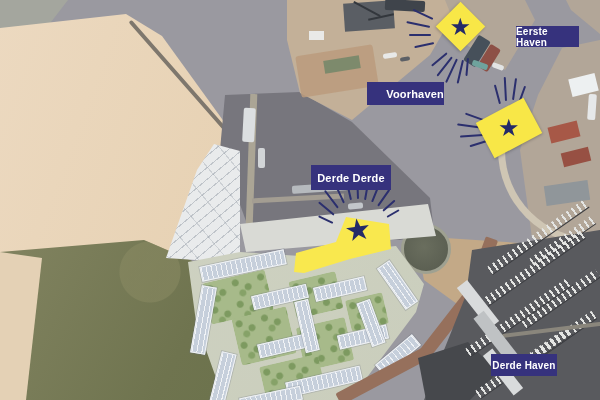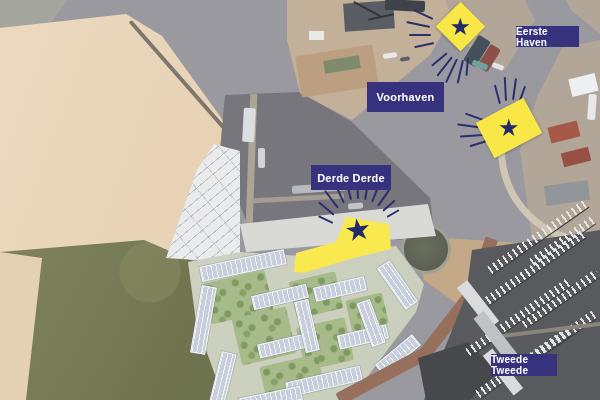--- a/index.html
+++ b/index.html
@@ -192,23 +192,23 @@
     <i class="ray" style="left:372px;top:201px;width:22px;transform:rotate(292deg);"></i>
     <i class="ray" style="left:378px;top:205px;width:20px;transform:rotate(305deg);"></i>
     <i class="ray" style="left:383px;top:210px;width:16px;transform:rotate(318deg);"></i>
     <i class="ray" style="left:387px;top:216px;width:14px;transform:rotate(330deg);"></i>
     <span class="star-free" style="left:340px;top:212px;width:36px;height:36px;transform:rotate(-8deg);">★</span>
   </div>
 
   <div class="map-label lbl-sm" style="left:516px;top:26px;width:63px;height:21px;">
     <span>Eerste Haven</span>
   </div>
-  <div class="map-label lbl-md" style="left:367px;top:82px;width:77px;height:30px;">
+  <div class="map-label lbl-md" style="left:367px;top:82px;width:77px;height:23px;justify-content:flex-end;">
     <span>Voorhaven</span>
   </div>
   <div class="map-label lbl-md" style="left:311px;top:165px;width:80px;height:25px;">
     <span>Derde Derde</span>
   </div>
   <div class="map-label lbl-sm" style="left:491px;top:354px;width:66px;height:22px;">
-    <span>Tweede Tweede</span>
+    <span>Derde Haven</span>
   </div>
 
 </div>
 
 </body></html>

